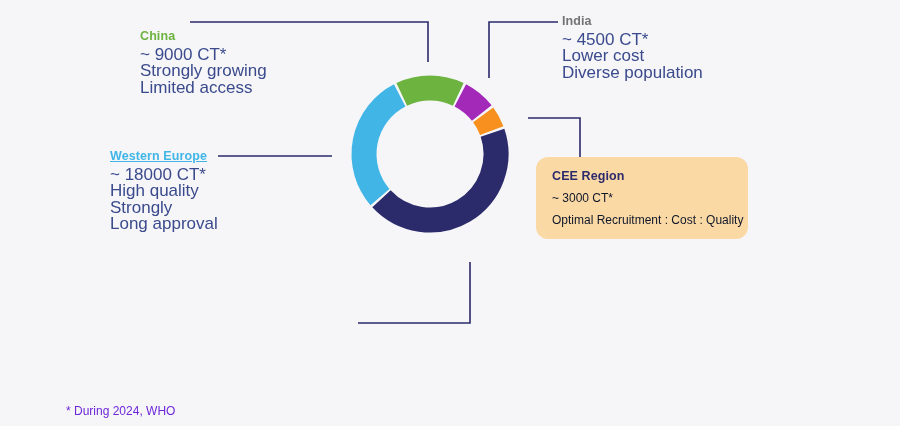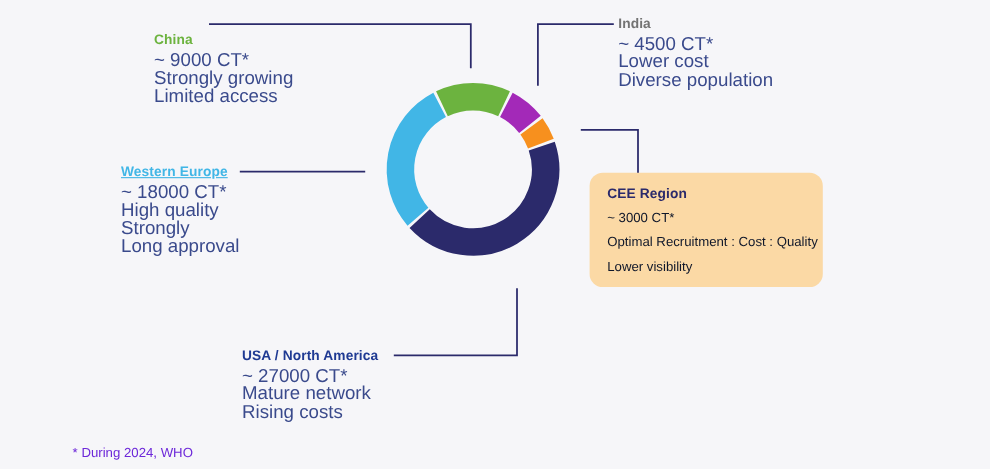--- a/index.html
+++ b/index.html
@@ -154,29 +154,22 @@
   </div>
 
   <div class="label-block" id="block-weurope">
     <div class="label-title t-weurope">Western Europe</div>
     <div class="label-line">~ 18000 CT*</div>
     <div class="label-line">High quality</div>
     <div class="label-line">Strongly</div>
     <div class="label-line">Long approval</div>
   </div>
 
-  <div class="label-block" id="block-usa">
-    <div class="label-title t-usa">USA / North America</div>
-    <div class="label-line">~ 27000 CT*</div>
-    <div class="label-line">Mature network</div>
-    <div class="label-line">Rising costs</div>
-  </div>
 
   <div id="block-cee">
     <div class="label-title t-cee">CEE Region</div>
     <div class="label-line">~ 3000 CT*</div>
     <div class="label-line">Optimal Recruitment : Cost : Quality</div>
-    <div class="label-line">Lower visibility</div>
   </div>
 
   <div id="footnote">* During 2024, WHO</div>
 
 </div>
 
 </body></html>

